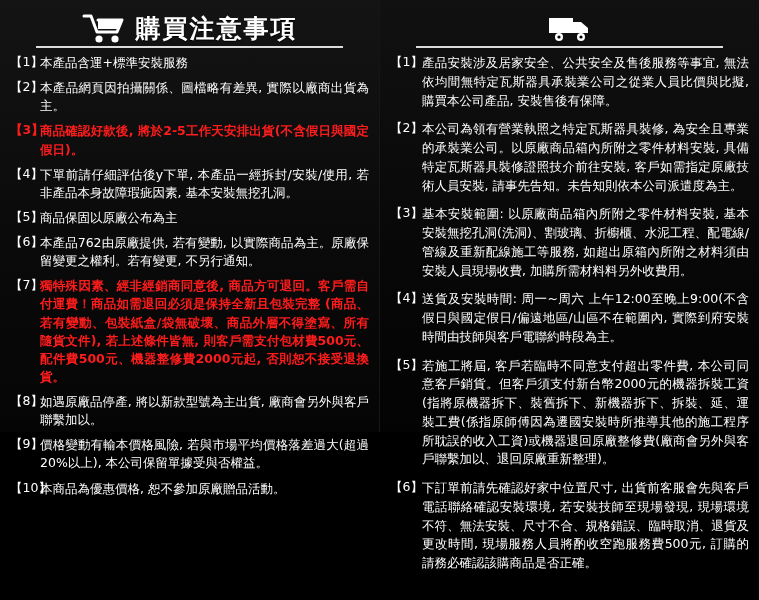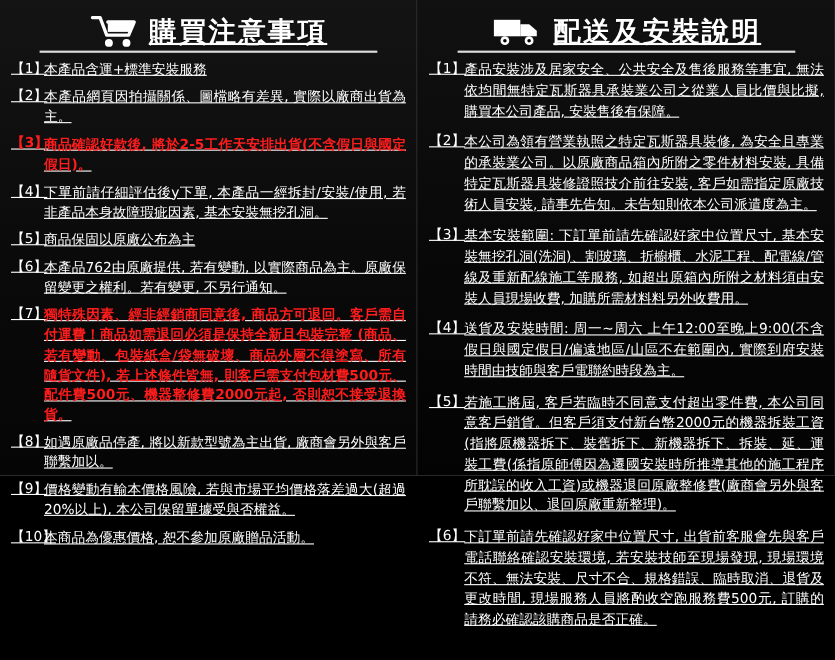--- a/index.html
+++ b/index.html
@@ -11,25 +11,24 @@
     width: 759px;
     height: 600px;
     overflow: hidden;
     font-family: "DejaVu Sans", "Liberation Sans", sans-serif;
     color: #ffffff;
   }
   .page {
     position: relative;
     width: 759px;
     height: 432px;
-    background: #ffffff;
+    background: #a16207;
     box-sizing: border-box;
     display: flex;
     flex-direction: row;
-    text-decoration: underline;
   }
   .col {
     position: relative;
     box-sizing: border-box;
     padding: 8px 10px 8px 10px;
   }
   .col-left {
     width: 380px;
     background: linear-gradient(180deg, #141414 0%, #0a0a0a 55%, #050505 100%);
     border-right: 1px solid #161616;
@@ -167,36 +166,35 @@
       <span class="icon">
         <svg class="icon-svg" width="46" height="30" viewBox="0 0 46 30" aria-hidden="true">
           <rect x="2" y="5" width="24" height="15" fill="#ffffff"></rect>
           <path d="M26 9 h8 l7 6 v5 h-15 z" fill="#ffffff"></path>
           <circle cx="12" cy="24" r="4" fill="#ffffff"></circle>
           <circle cx="34" cy="24" r="4" fill="#ffffff"></circle>
           <circle cx="12" cy="24" r="1.6" fill="#000000"></circle>
           <circle cx="34" cy="24" r="1.6" fill="#000000"></circle>
         </svg>
       </span>
-      <span class="title">配送及安裝說明</span>
       <span class="underline"></span>
     </div>
 
     <ul class="list">
       <li class="item">
         <span class="num">【1】</span>
         <span class="body-txt">產品安裝涉及居家安全、公共安全及售後服務等事宜, 無法依均間無特定瓦斯器具承裝業公司之從業人員比價與比擬, 購買本公司產品, 安裝售後有保障。</span>
       </li>
       <li class="item">
         <span class="num">【2】</span>
         <span class="body-txt">本公司為領有營業執照之特定瓦斯器具裝修, 為安全且專業的承裝業公司。以原廠商品箱內所附之零件材料安裝, 具備特定瓦斯器具裝修證照技介前往安裝, 客戶如需指定原廠技術人員安裝, 請事先告知。未告知則依本公司派遣度為主。</span>
       </li>
       <li class="item">
         <span class="num">【3】</span>
-        <span class="body-txt">基本安裝範圍: 下訂單前請先確認好家中位置尺寸, 基本安裝無挖孔洞(洗洞)、割玻璃、折櫥櫃、水泥工程、配電線/管線及重新配線施工等服務, 如超出原箱內所附之材料須由安裝人員現場收費, 加購所需材料料另外收費用。</span>
+        <span class="body-txt">基本安裝範圍: 以原廠商品箱內所附之零件材料安裝, 基本安裝無挖孔洞(洗洞)、割玻璃、折櫥櫃、水泥工程、配電線/管線及重新配線施工等服務, 如超出原箱內所附之材料須由安裝人員現場收費, 加購所需材料料另外收費用。</span>
       </li>
       <li class="item">
         <span class="num">【4】</span>
         <span class="body-txt">送貨及安裝時間: 周一~周六 上午12:00至晚上9:00(不含假日與國定假日/偏遠地區/山區不在範圍內, 實際到府安裝時間由技師與客戶電聯約時段為主。</span>
       </li>
       <li class="item">
         <span class="num">【5】</span>
         <span class="body-txt">若施工將屆, 客戶若臨時不同意支付超出零件費, 本公司同意客戶銷貨。但客戶須支付新台幣2000元的機器拆裝工資(指將原機器拆下、裝舊拆下、新機器拆下、拆裝、延、運裝工費(係指原師傅因為遷國安裝時所推導其他的施工程序所耽誤的收入工資)或機器退回原廠整修費(廠商會另外與客戶聯繫加以、退回原廠重新整理)。</span>
       </li>
       <li class="item">

